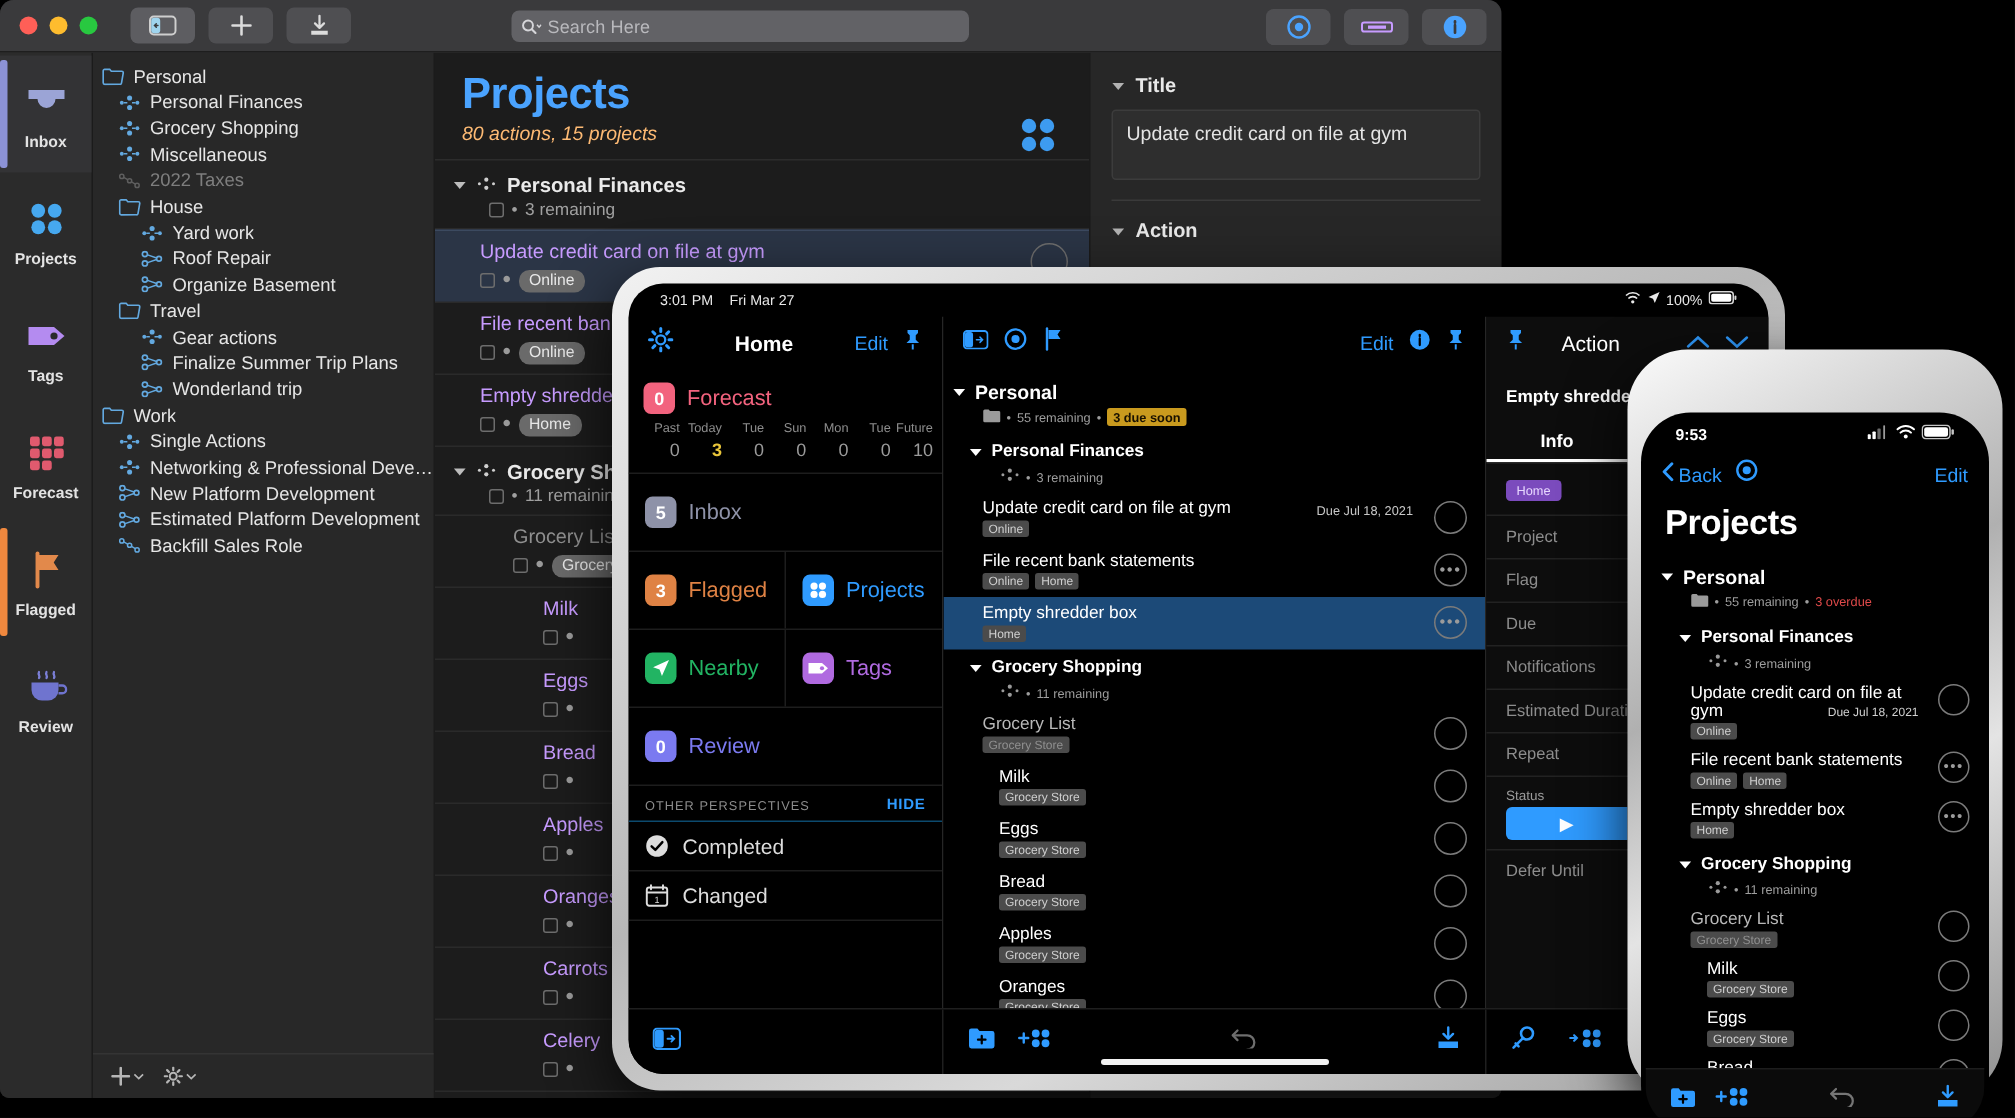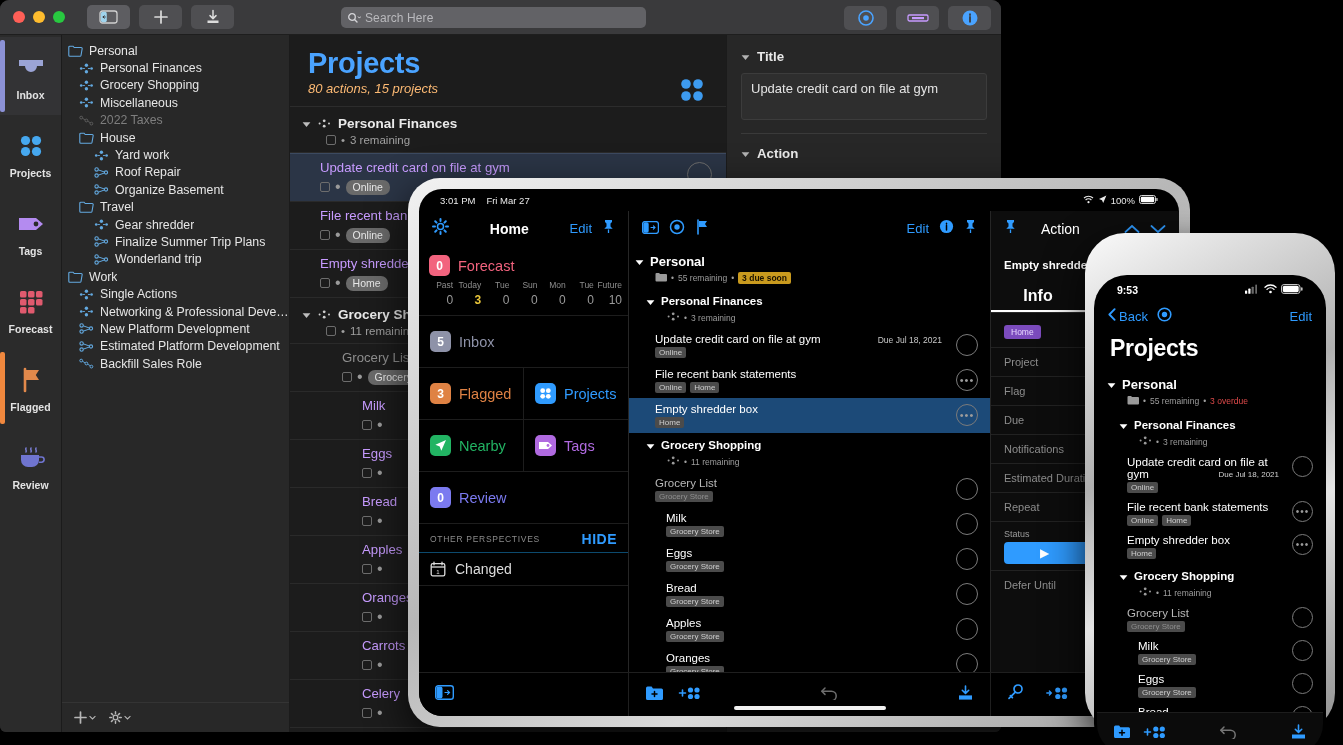--- a/index.html
+++ b/index.html
@@ -145,21 +145,21 @@
   .fc-day { flex: 1; text-align: right; }
   .fc-dl { font-size: 8.5px; color: #8e8e8e; }
   .fc-dv { font-size: 12px; color: #9a9a9a; margin-top: 3px; }
   .fc-dv.today { color: #e8c53a; font-weight: 700; }
   .p-cell { display: flex; align-items: center; gap: 8px; padding: 15px 11px; }
   .p-split { display: flex; border-bottom: 1px solid #1d1d1d; }
   .p-split > div { flex: 1; }
   .p-split > div + div { border-left: 1px solid #1d1d1d; }
   .other-hdr { display: flex; align-items: center; padding: 7px 11px 5px; border-bottom:1px solid #0c4a6e;}
   .other-hdr .t { font-size: 8.5px; letter-spacing: .7px; color: #8c8c8c; }
-  .other-hdr .hide { margin-left: auto; font-size: 14px; color: #2f9bff; font-weight: 700; letter-spacing:.5px;}
+  .other-hdr .hide { margin-left: auto; font-size: 10px; color: #2f9bff; font-weight: 700; letter-spacing:.5px;}
   .other-item { display: flex; align-items: center; gap: 9px; padding: 8px 11px; border-bottom: 1px solid #1d1d1d; font-size: 14px; }
 
   .ip-list { flex: 1; padding: 3px 0 0; overflow: hidden; }
   .ipg { display: flex; align-items: center; gap: 6px; padding: 3px 0 0 6px; }
   .ipg .nm { font-size: 13px; font-weight: 700; color: #fff; }
   .ipg.lvl2 { padding-left: 17px; }
   .ipg.lvl2 .nm { font-size: 11.5px; }
   .ipmeta { display: flex; align-items: center; gap: 4px; font-size: 8.5px; color: #9e9e9e; padding: 2px 0 5px 26px; }
   .ipmeta.lvl2 { padding-left: 38px; }
   .ipt { position: relative; padding: 5px 44px 5px 26px; }
@@ -170,21 +170,21 @@
   .tagrow { display: flex; gap: 4px; margin-top: 2px; align-items: center; }
   .tag { background: #4b4b4b; color: #cfcfcf; font-size: 8px; padding: 1px 4px; border-radius: 2px; }
   .tag.dimtag { color: #909090; }
   .ipt .duev { position: absolute; right: 48px; top: 7px; font-size: 8.5px; color: #c8c8c8; }
   .ipcirc { position: absolute; right: 12px; top: 6px; width: 22px; height: 22px;
             border: 1.5px solid #7b7b7b; border-radius: 50%; display: flex; align-items: center;
             justify-content: center; color: #9b9b9b; font-size: 11px; letter-spacing: 1px; }
 
   .ip-insp-title { font-size: 11.5px; font-weight: 700; color: #fff; padding: 13px 13px 11px; }
   .ip-tabs { display: flex; border-bottom: 1px solid #2a2a2a; }
-  .ip-tab { flex: 1; text-align: center; font-size: 16px; padding: 5px 0; color: #2f9bff; }
+  .ip-tab { flex: 1; text-align: center; font-size: 12px; padding: 5px 0; color: #2f9bff; }
   .ip-tab.on { color: #fff; font-weight: 700; border-bottom: 2px solid #fff; }
   .ip-tagline { padding: 8px 13px; }
   .tag-purple { background: #7b4bbd; color: #e8d8ff; font-size: 8.5px; padding: 2px 7px; border-radius: 3px; }
   .ip-field { display: flex; align-items: center; padding: 8px 13px; border-top: 1px solid #222; font-size: 11px; color: #8d8d8d; }
   .ip-field .v { margin-left: auto; color: #fff; font-weight: 700; font-size: 10.5px; }
   .ip-status-lbl { font-size: 9px; color: #9c9c9c; padding: 7px 13px 3px; border-top: 1px solid #222; }
   .seg { display: flex; margin: 0 13px 6px; border-radius: 4px; overflow: hidden; }
   .seg > div { flex: 1; text-align: center; padding: 4px 0; font-size: 12px; }
   .seg .on { background: #2f9bff; color: #fff; }
   .seg .off { background: #111; color: #2f9bff; }
@@ -474,21 +474,21 @@
             <div class="orow ind2">
               <span class="ic">
                 <svg width="15" height="11" viewBox="0 0 15 11">
                   <circle cx="2.2" cy="5.5" r="1.3" fill="#63a9e0"></circle>
                   <circle cx="7.4" cy="2.3" r="1.7" fill="#63a9e0"></circle>
                   <circle cx="7.4" cy="8.7" r="1.7" fill="#63a9e0"></circle>
                   <circle cx="12.6" cy="5.5" r="1.3" fill="#63a9e0"></circle>
                   <path d="M3.5 5.5h2.4M9 5.5h2.4" stroke="#63a9e0" stroke-width=".9"></path>
                 </svg>
               </span>
-              <span class="nm">Gear shredder</span>
+              <span class="nm">Gear actions</span>
             </div>
             <div class="orow ind2">
               <span class="ic">
                 <svg width="15" height="11" viewBox="0 0 15 11">
                   <circle cx="2.6" cy="2.4" r="1.7" fill="none" stroke="#63a9e0" stroke-width="1.1"></circle>
                   <circle cx="2.6" cy="8.6" r="1.7" fill="none" stroke="#63a9e0" stroke-width="1.1"></circle>
                   <circle cx="12" cy="5.5" r="1.6" fill="none" stroke="#63a9e0" stroke-width="1.1"></circle>
                   <path d="M4.4 2.9 10.4 5M4.4 8.1 10.4 6" stroke="#63a9e0" stroke-width="1"></path>
                 </svg>
               </span>
@@ -920,20 +920,29 @@
             </div>
 
             <div class="other-hdr">
               <span class="t">OTHER PERSPECTIVES</span>
               <span class="hide">HIDE</span>
             </div>
             <div id="other-persp">
                 <div class="other-item">
                   <span class="ic">
                     <svg width="16" height="16" viewBox="0 0 16 16">
+                      <circle cx="8" cy="8" r="7.2" fill="#dddddd"></circle>
+                      <path d="M4.4 8.2 6.9 10.6 11.6 5.4" stroke="#000" stroke-width="1.6" fill="none" stroke-linecap="round" stroke-linejoin="round"></path>
+                    </svg>
+                  </span>
+                  <span class="lbl" style="color:#dddddd">Completed</span>
+                </div>
+                <div class="other-item">
+                  <span class="ic">
+                    <svg width="16" height="16" viewBox="0 0 16 16">
                       <rect x="1.2" y="2.6" width="13.6" height="12.2" rx="1.6" fill="none" stroke="#dddddd" stroke-width="1.3"></rect>
                       <path d="M1.2 6h13.6" stroke="#dddddd" stroke-width="1.3"></path>
                       <path d="M4 1.2v2.6M12 1.2v2.6" stroke="#dddddd" stroke-width="1.3" stroke-linecap="round"></path>
                       <text x="8" y="13" font-size="6" fill="#dddddd" text-anchor="middle" font-family="Liberation Sans">1</text>
                     </svg>
                   </span>
                   <span class="lbl" style="color:#dddddd">Changed</span>
                 </div>
               </div>
           </div>

